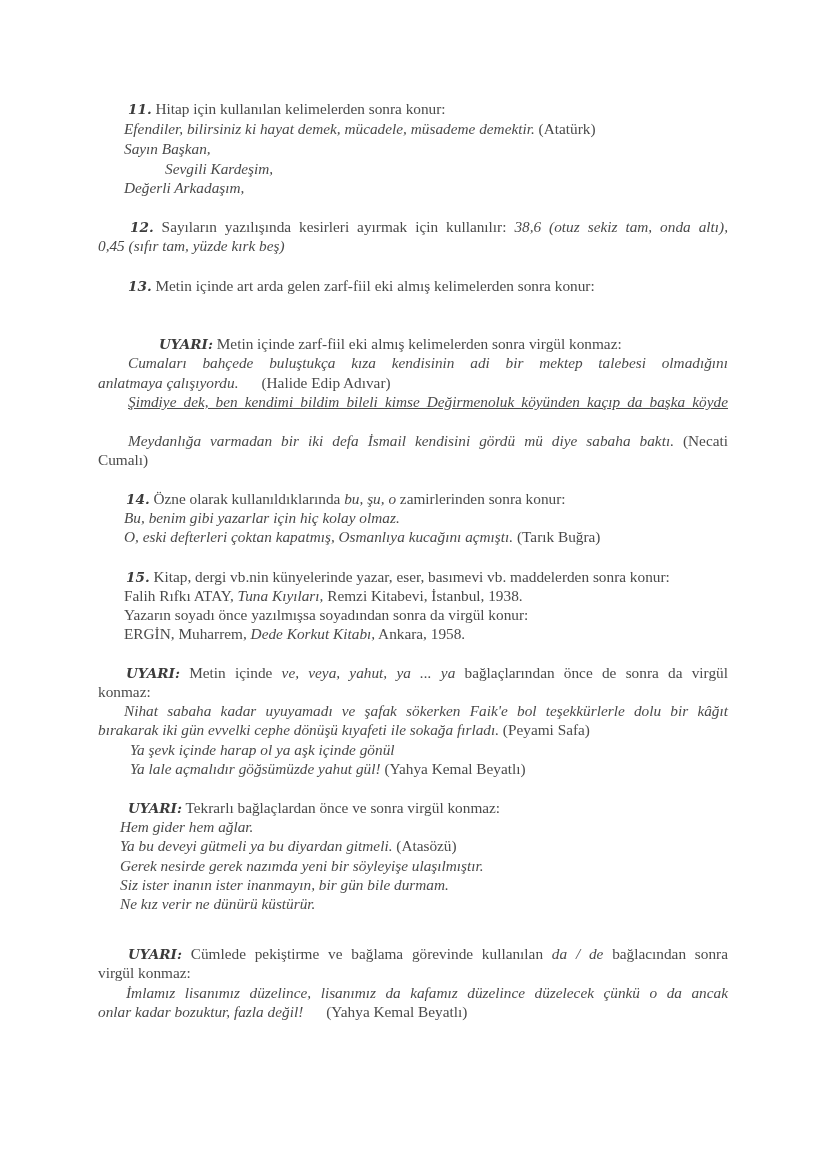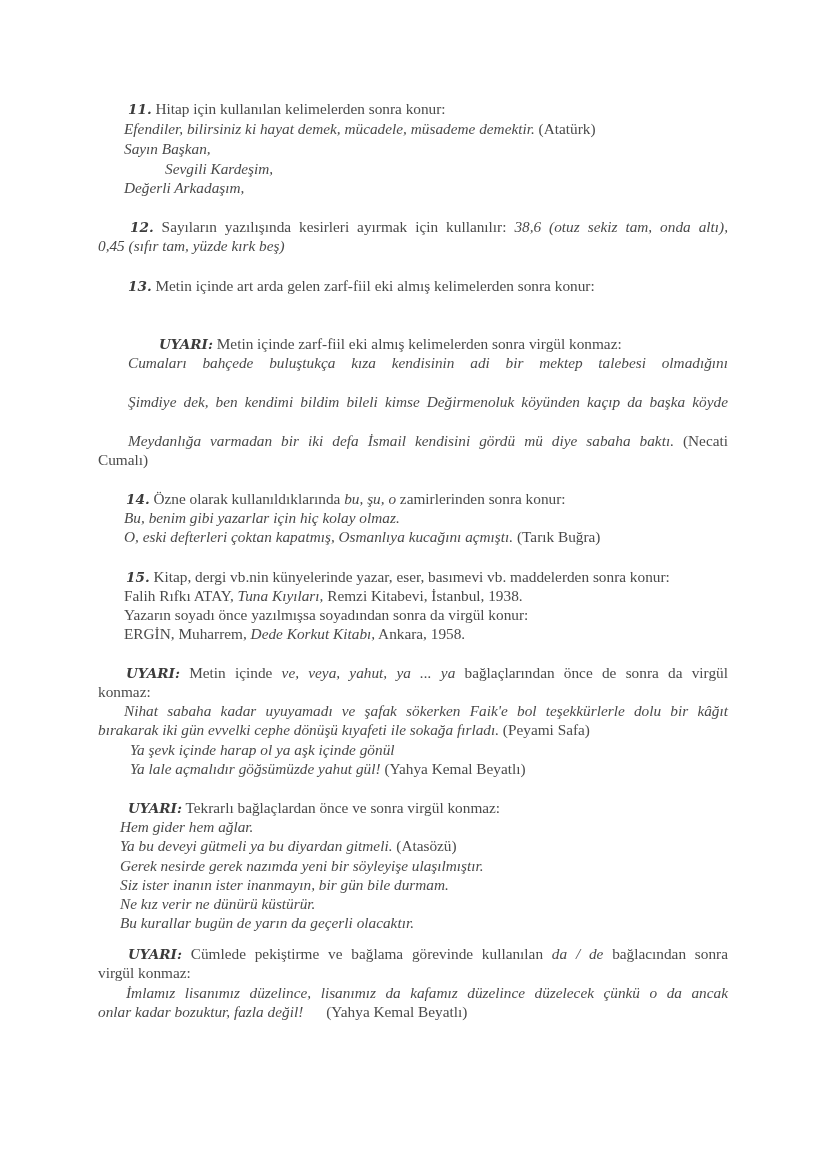--- a/index.html
+++ b/index.html
@@ -25,21 +25,22 @@
   <div class="line" style="left:124px;top:159px;margin-left:41px;"><i>Sevgili Kardeşim,</i></div>
   <div class="line" style="left:124px;top:178px;"><i>Değerli Arkadaşım,</i></div>
 
   <div class="line just" style="left:98px;top:217px;width:630px;padding-left:32px;box-sizing:border-box;"><span class="num">12.</span><span> Sayıların yazılışında kesirleri ayırmak için kullanılır: </span><i>38,6 (otuz sekiz tam, onda altı),</i></div>
   <div class="line" style="left:98px;top:236px;"><i>0,45 (sıfır tam, yüzde kırk beş)</i></div>
 
   <div class="line" style="left:128px;top:276px;"><span class="num">13.</span><span> Metin içinde art arda gelen zarf-fiil eki almış kelimelerden sonra konur:</span></div>
 
   <div class="line" style="left:128px;top:334px;margin-left:31px;"><span class="warn">UYARI:</span><span> Metin içinde zarf-fiil eki almış kelimelerden sonra virgül konmaz:</span></div>
   <div class="line just" style="left:98px;top:353px;width:630px;padding-left:30px;box-sizing:border-box;"><i>Cumaları bahçede buluştukça kıza kendisinin adi bir mektep talebesi olmadığını</i></div>
-  <div class="line just" style="left:98px;top:392px;width:630px;padding-left:30px;box-sizing:border-box;"><i>Şimdiye dek, ben kendimi bildim bileli kimse Değirmenoluk köyünden kaçıp da başka köyde</i></div>
+  <div class="line" style="left:98px;top:373px;white-space:pre;"><i>anlatmaya çalışıyordu.</i><span>      (Halide Edip Adıvar)</span></div>
+  <div class="line just" style="left:98px;top:392px;width:630px;padding-left:30px;box-sizing:border-box;text-decoration:underline;"><i>Şimdiye dek, ben kendimi bildim bileli kimse Değirmenoluk köyünden kaçıp da başka köyde</i></div>
   <div class="line just" style="left:98px;top:431px;width:630px;padding-left:30px;box-sizing:border-box;"><i>Meydanlığa varmadan bir iki defa İsmail kendisini gördü mü diye sabaha baktı.</i><span> (Necati</span></div>
   <div class="line" style="left:98px;top:450px;"><span>Cumalı)</span></div>
 
   <div class="line" style="left:126px;top:489px;"><span class="num">14.</span><span> Özne olarak kullanıldıklarında </span><i>bu, şu, o</i><span> zamirlerinden sonra konur:</span></div>
   <div class="line" style="left:124px;top:508px;"><i>Bu, benim gibi yazarlar için hiç kolay olmaz.</i></div>
   <div class="line" style="left:124px;top:527px;"><i>O, eski defterleri çoktan kapatmış, Osmanlıya kucağını açmıştı.</i><span> (Tarık Buğra)</span></div>
 
   <div class="line" style="left:126px;top:567px;"><span class="num">15.</span><span> Kitap, dergi vb.nin künyelerinde yazar, eser, basımevi vb. maddelerden sonra konur:</span></div>
   <div class="line" style="left:124px;top:586px;"><span>Falih Rıfkı ATAY, </span><i>Tuna Kıyıları,</i><span> Remzi Kitabevi, İstanbul, 1938.</span></div>
   <div class="line" style="left:124px;top:605px;"><span>Yazarın soyadı önce yazılmışsa soyadından sonra da virgül konur:</span></div>
@@ -51,20 +52,19 @@
   <div class="line" style="left:98px;top:720px;"><i>bırakarak iki gün evvelki cephe dönüşü kıyafeti ile sokağa fırladı.</i><span> (Peyami Safa)</span></div>
   <div class="line" style="left:130px;top:740px;"><i>Ya şevk içinde harap ol ya aşk içinde gönül</i></div>
   <div class="line" style="left:130px;top:759px;"><i>Ya lale açmalıdır göğsümüzde yahut gül!</i><span> (Yahya Kemal Beyatlı)</span></div>
 
   <div class="line" style="left:128px;top:798px;"><span class="warn">UYARI:</span><span> Tekrarlı bağlaçlardan önce ve sonra virgül konmaz:</span></div>
   <div class="line" style="left:120px;top:817px;"><i>Hem gider hem ağlar.</i></div>
   <div class="line" style="left:120px;top:836px;"><i>Ya bu deveyi gütmeli ya bu diyardan gitmeli.</i><span> (Atasözü)</span></div>
   <div class="line" style="left:120px;top:856px;"><i>Gerek nesirde gerek nazımda yeni bir söyleyişe ulaşılmıştır.</i></div>
   <div class="line" style="left:120px;top:875px;"><i>Siz ister inanın ister inanmayın, bir gün bile durmam.</i></div>
   <div class="line" style="left:120px;top:894px;"><i>Ne kız verir ne dünürü küstürür.</i></div>
-  <div class="line" style="left:120px;top:913px;"><i>Bu kurallar bugün de yarın da geçerli olacaktır.</i></div>
 
   <div class="line just" style="left:98px;top:944px;width:630px;padding-left:30px;box-sizing:border-box;"><span class="warn">UYARI:</span><span> Cümlede pekiştirme ve bağlama görevinde kullanılan </span><i>da / de</i><span> bağlacından sonra</span></div>
   <div class="line" style="left:98px;top:963px;"><span>virgül konmaz:</span></div>
   <div class="line just" style="left:98px;top:983px;width:630px;padding-left:28px;box-sizing:border-box;"><i>İmlamız lisanımız düzelince, lisanımız da kafamız düzelince düzelecek çünkü o da ancak</i></div>
   <div class="line" style="left:98px;top:1002px;white-space:pre;"><i>onlar kadar bozuktur, fazla değil!</i><span>      (Yahya Kemal Beyatlı)</span></div>
 
 </div>
 
 </body></html>

